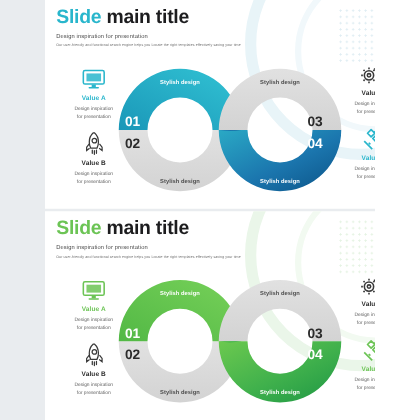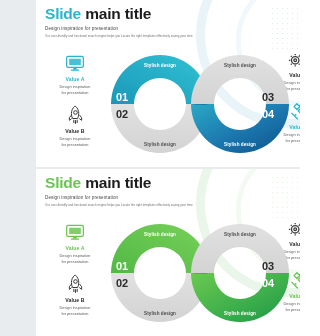--- a/index.html
+++ b/index.html
@@ -135,21 +135,21 @@
     margin-top: 2px;
     font-size: 3.9px;
     color: #5d5d5d;
     line-height: 1.45;
     text-align: center;
   }
 
   
   .diagram {
     position: absolute;
-    left: 68px;
+    left: 52px;
     top: 48px;
     width: 192px;
     height: 112px;
   }
   .diagram svg { display: block; }
 
   .ring-label {
     font-size: 4.6px;
     font-weight: 700;
     letter-spacing: .05px;

